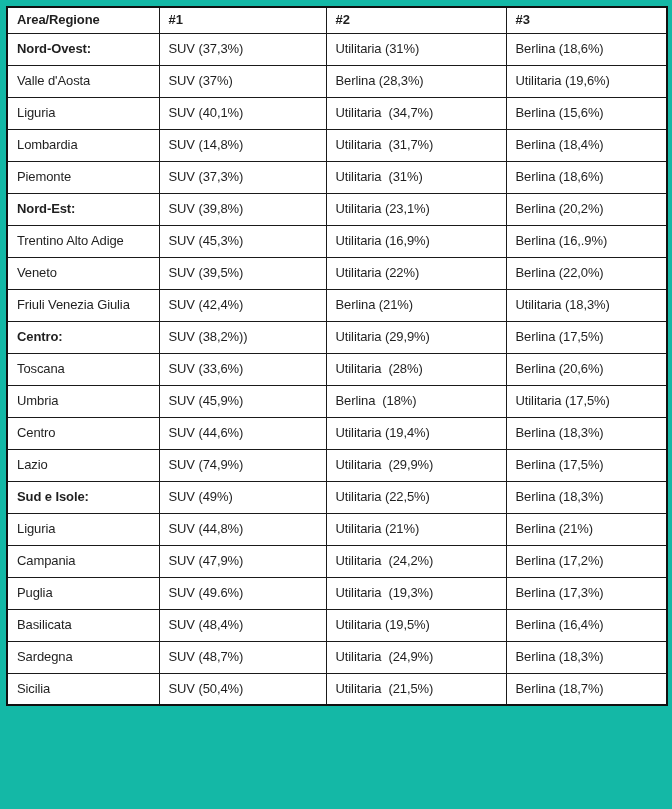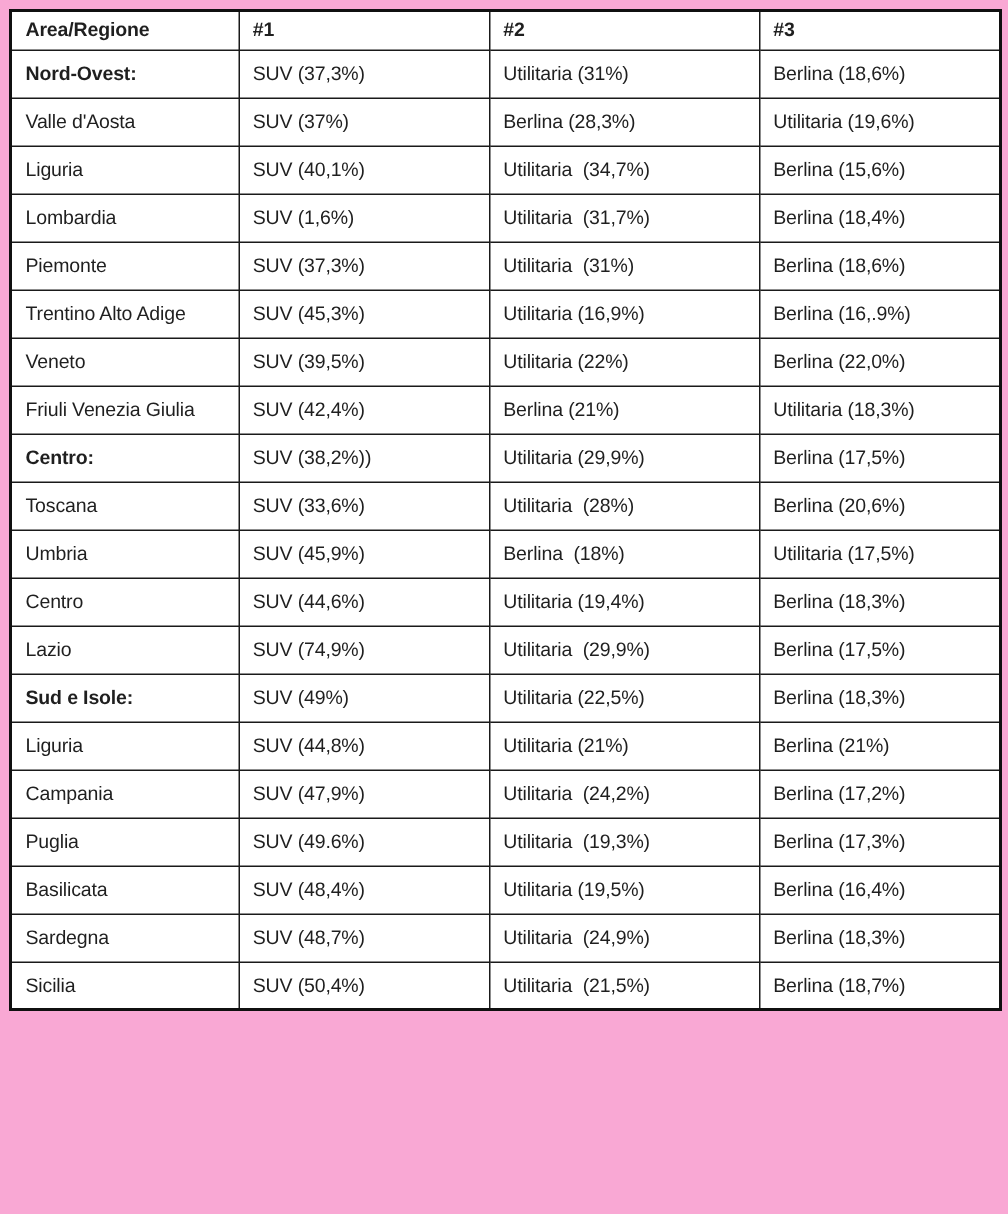--- a/index.html
+++ b/index.html
@@ -7,21 +7,21 @@
     padding: 0;
     background: #ffffff;
     width: 672px;
     height: 809px;
     font-family: "Liberation Sans", "DejaVu Sans", sans-serif;
   }
   .page {
     position: relative;
     width: 672px;
     height: 809px;
-    background: #f9a8d4;
+    background: #14b8a6;
     overflow: hidden;
   }
   table.regions-table {
     position: absolute;
     left: 6px;
     top: 6px;
     width: 660px;
     border-collapse: collapse;
     table-layout: fixed;
     border: 2px solid #101010;
@@ -83,29 +83,35 @@
           <td>Utilitaria (19,6%)</td>
         </tr>
         <tr>
           <td>Liguria</td>
           <td>SUV (40,1%)</td>
           <td>Utilitaria  (34,7%)</td>
           <td>Berlina (15,6%)</td>
         </tr>
         <tr>
           <td>Lombardia</td>
-          <td>SUV (1,6%)</td>
+          <td>SUV (14,8%)</td>
           <td>Utilitaria  (31,7%)</td>
           <td>Berlina (18,4%)</td>
         </tr>
         <tr>
           <td>Piemonte</td>
           <td>SUV (37,3%)</td>
           <td>Utilitaria  (31%)</td>
           <td>Berlina (18,6%)</td>
+        </tr>
+        <tr>
+          <td class="area-bold">Nord-Est:</td>
+          <td>SUV (39,8%)</td>
+          <td>Utilitaria (23,1%)</td>
+          <td>Berlina (20,2%)</td>
         </tr>
         <tr>
           <td>Trentino Alto Adige</td>
           <td>SUV (45,3%)</td>
           <td>Utilitaria (16,9%)</td>
           <td>Berlina (16,.9%)</td>
         </tr>
         <tr>
           <td>Veneto</td>
           <td>SUV (39,5%)</td>

